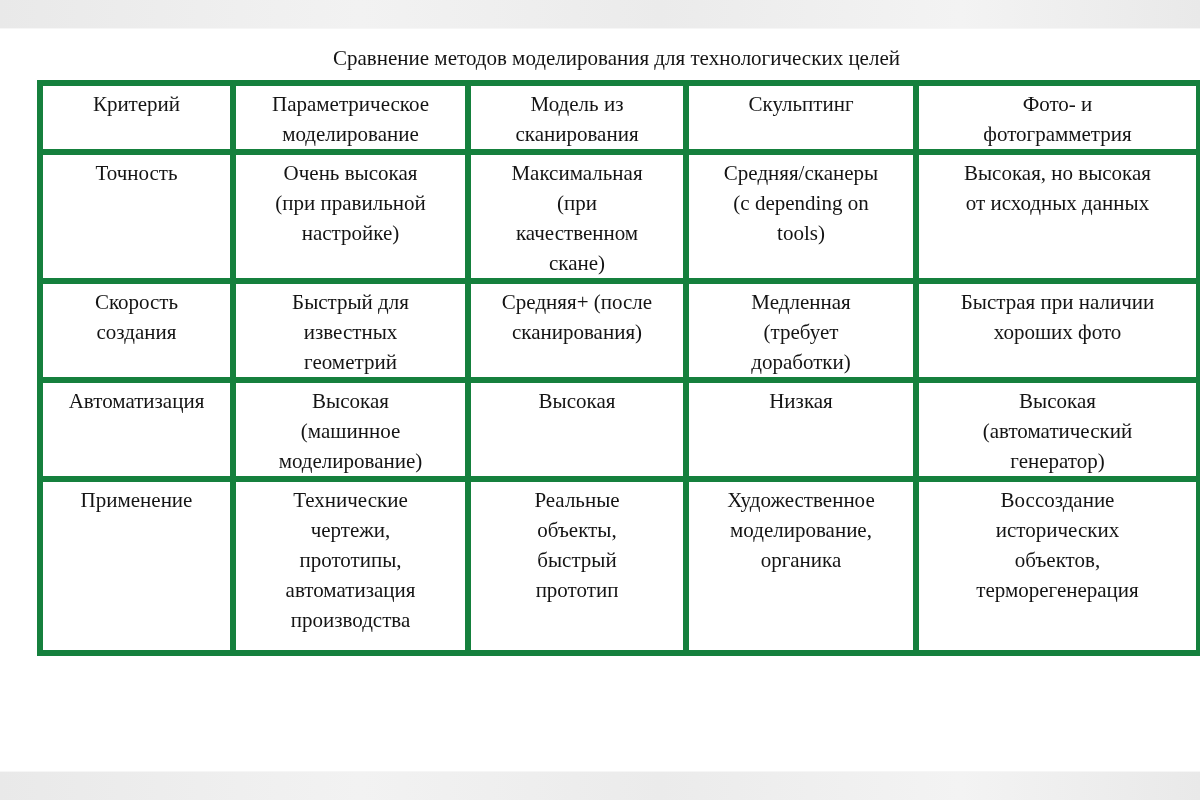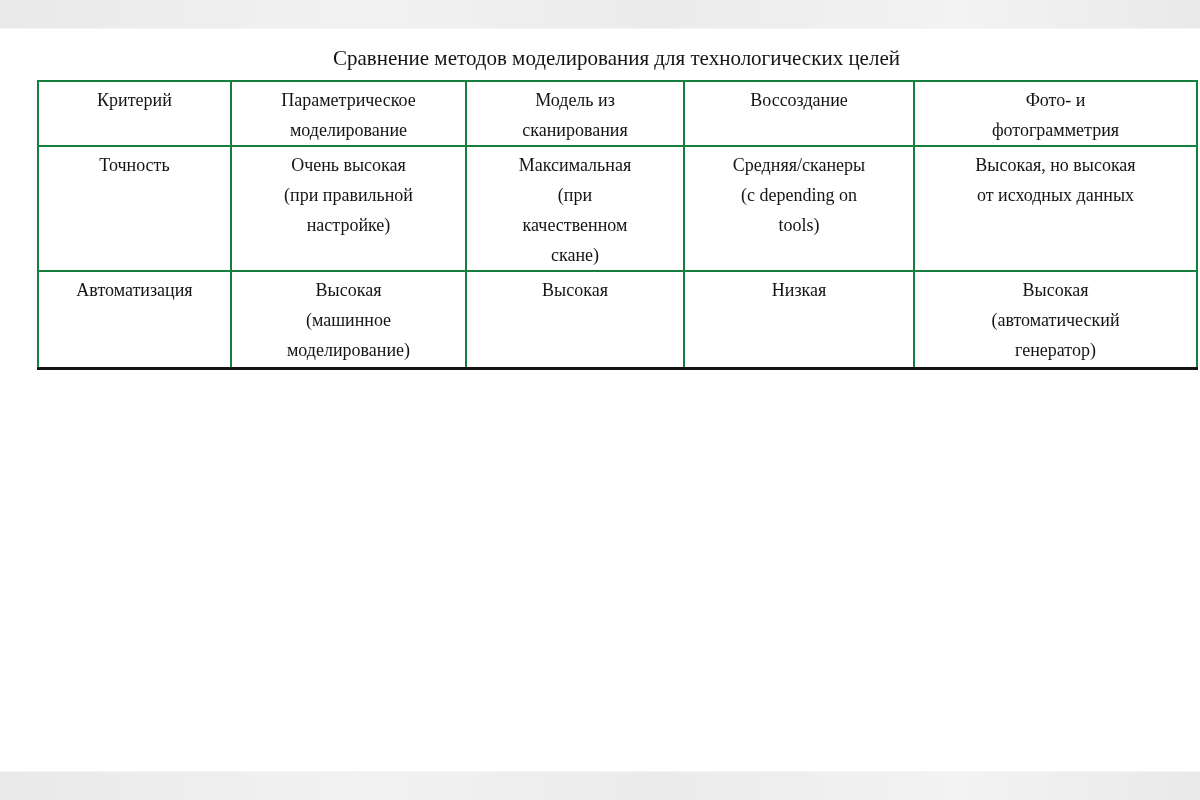--- a/index.html
+++ b/index.html
@@ -32,24 +32,24 @@
   }
   table.compare-table {
     position: absolute;
     left: 37px; top: 80px;
     width: 1159px;
     border-collapse: collapse;
     table-layout: fixed;
   }
   table.compare-table th,
   table.compare-table td {
-    border: 2px solid #15803d;
+    border: 6px solid #15803d;
     vertical-align: top;
     text-align: center;
-    font-size: 18px;
+    font-size: 21px;
     font-weight: normal;
     line-height: 30px;
     padding: 3px 4px 0 4px;
     white-space: pre-line;
     color: #141414;
   }
   table.compare-table { border: 2px solid #141414; border-bottom-width: 3px; }
   tr.hdr  { height: 63px; }
   tr.r1   { height: 108px; }
   tr.r2   { height: 93px; }
@@ -74,50 +74,83 @@
       <col style="width:230px">
       <col style="width:283px">
     </colgroup>
     <thead>
       <tr class="hdr">
         <th>Критерий</th>
         <th>Параметрическое
 моделирование</th>
         <th>Модель из
 сканирования</th>
-        <th>Воссоздание</th>
+        <th>Скульптинг</th>
         <th>Фото- и
 фотограмметрия</th>
       </tr>
     </thead>
     <tbody>
       <tr class="r1">
         <td>Точность</td>
         <td>Очень высокая
 (при правильной
 настройке)</td>
         <td>Максимальная
 (при
 качественном
 скане)</td>
         <td>Средняя/сканеры
 (с depending on
 tools)</td>
         <td>Высокая, но высокая
 от исходных данных</td>
       </tr>
+      <tr class="r2">
+        <td>Скорость
+создания</td>
+        <td>Быстрый для
+известных
+геометрий</td>
+        <td>Средняя+ (после
+сканирования)</td>
+        <td>Медленная
+(требует
+доработки)</td>
+        <td>Быстрая при наличии
+хороших фото</td>
+      </tr>
       <tr class="r3">
         <td>Автоматизация</td>
         <td>Высокая
 (машинное
 моделирование)</td>
         <td>Высокая</td>
         <td>Низкая</td>
         <td>Высокая
 (автоматический
 генератор)</td>
       </tr>
+      <tr class="r5">
+        <td>Применение</td>
+        <td>Технические
+чертежи,
+прототипы,
+автоматизация
+производства</td>
+        <td>Реальные
+объекты,
+быстрый
+прототип</td>
+        <td>Художественное
+моделирование,
+органика</td>
+        <td>Воссоздание
+исторических
+объектов,
+терморегенерация</td>
+      </tr>
     </tbody>
   </table>
 
   <div class="letterbox bottom"></div>
 
 </div>
 
 </body></html>

